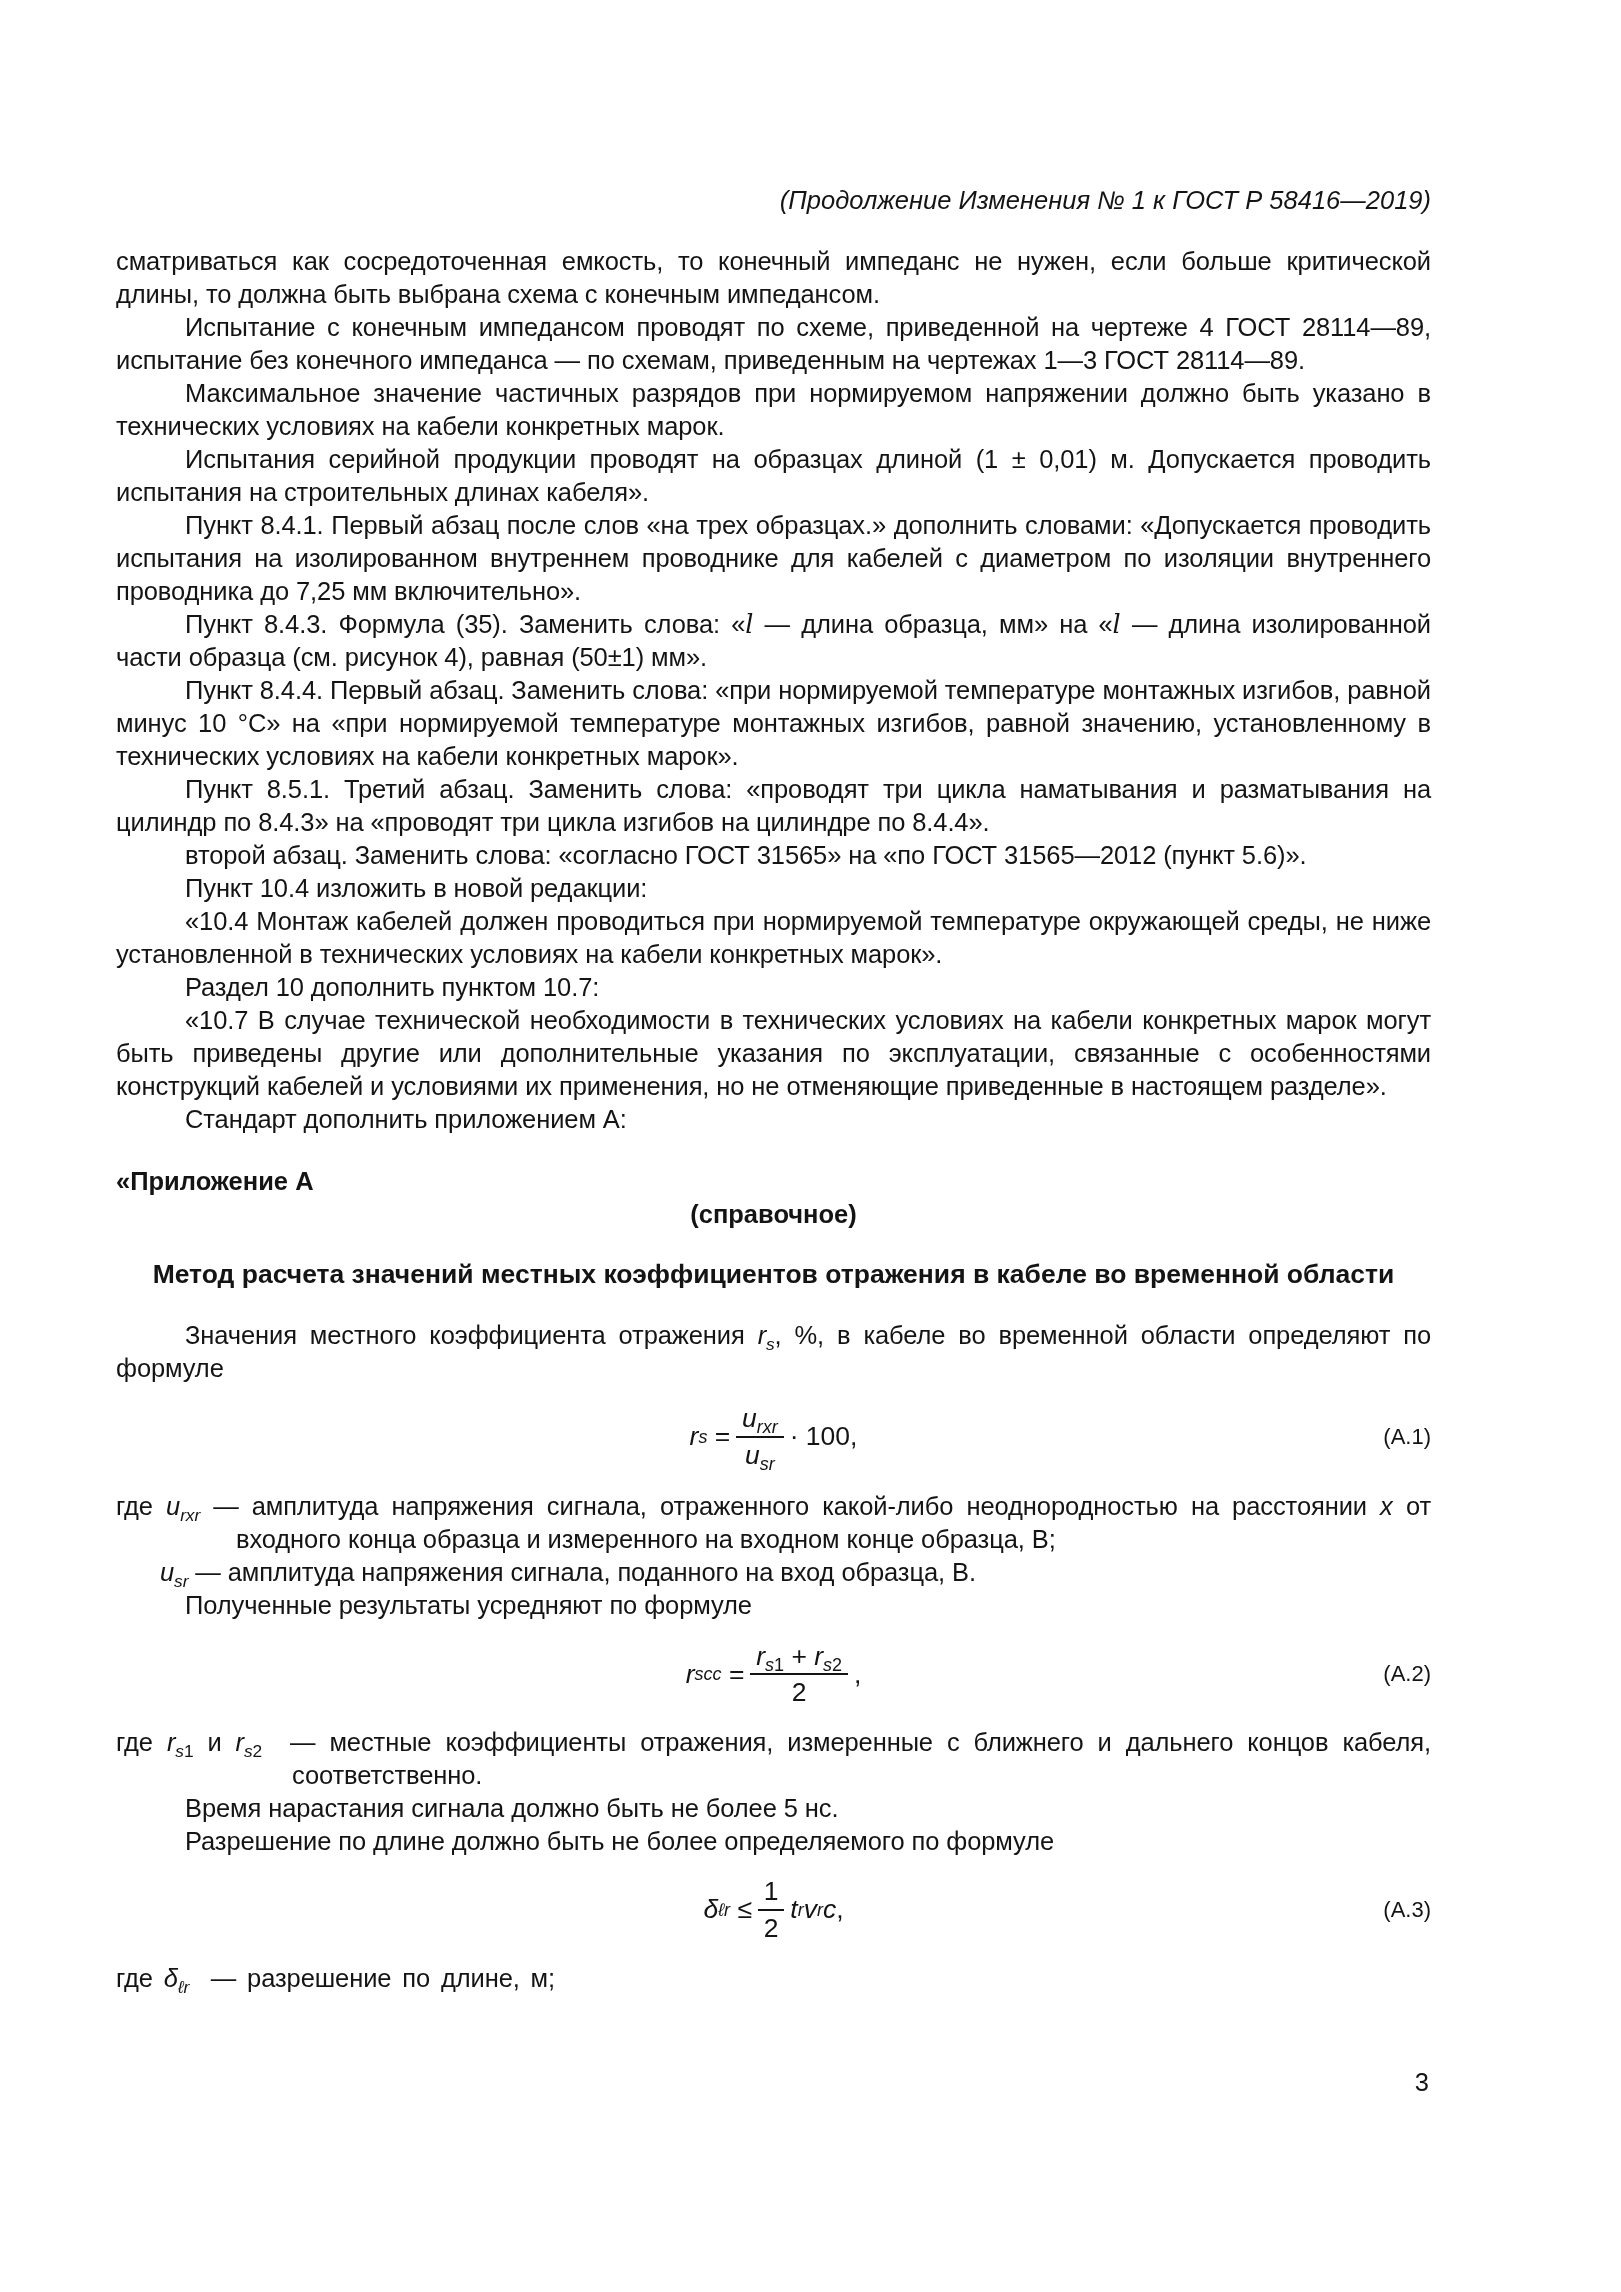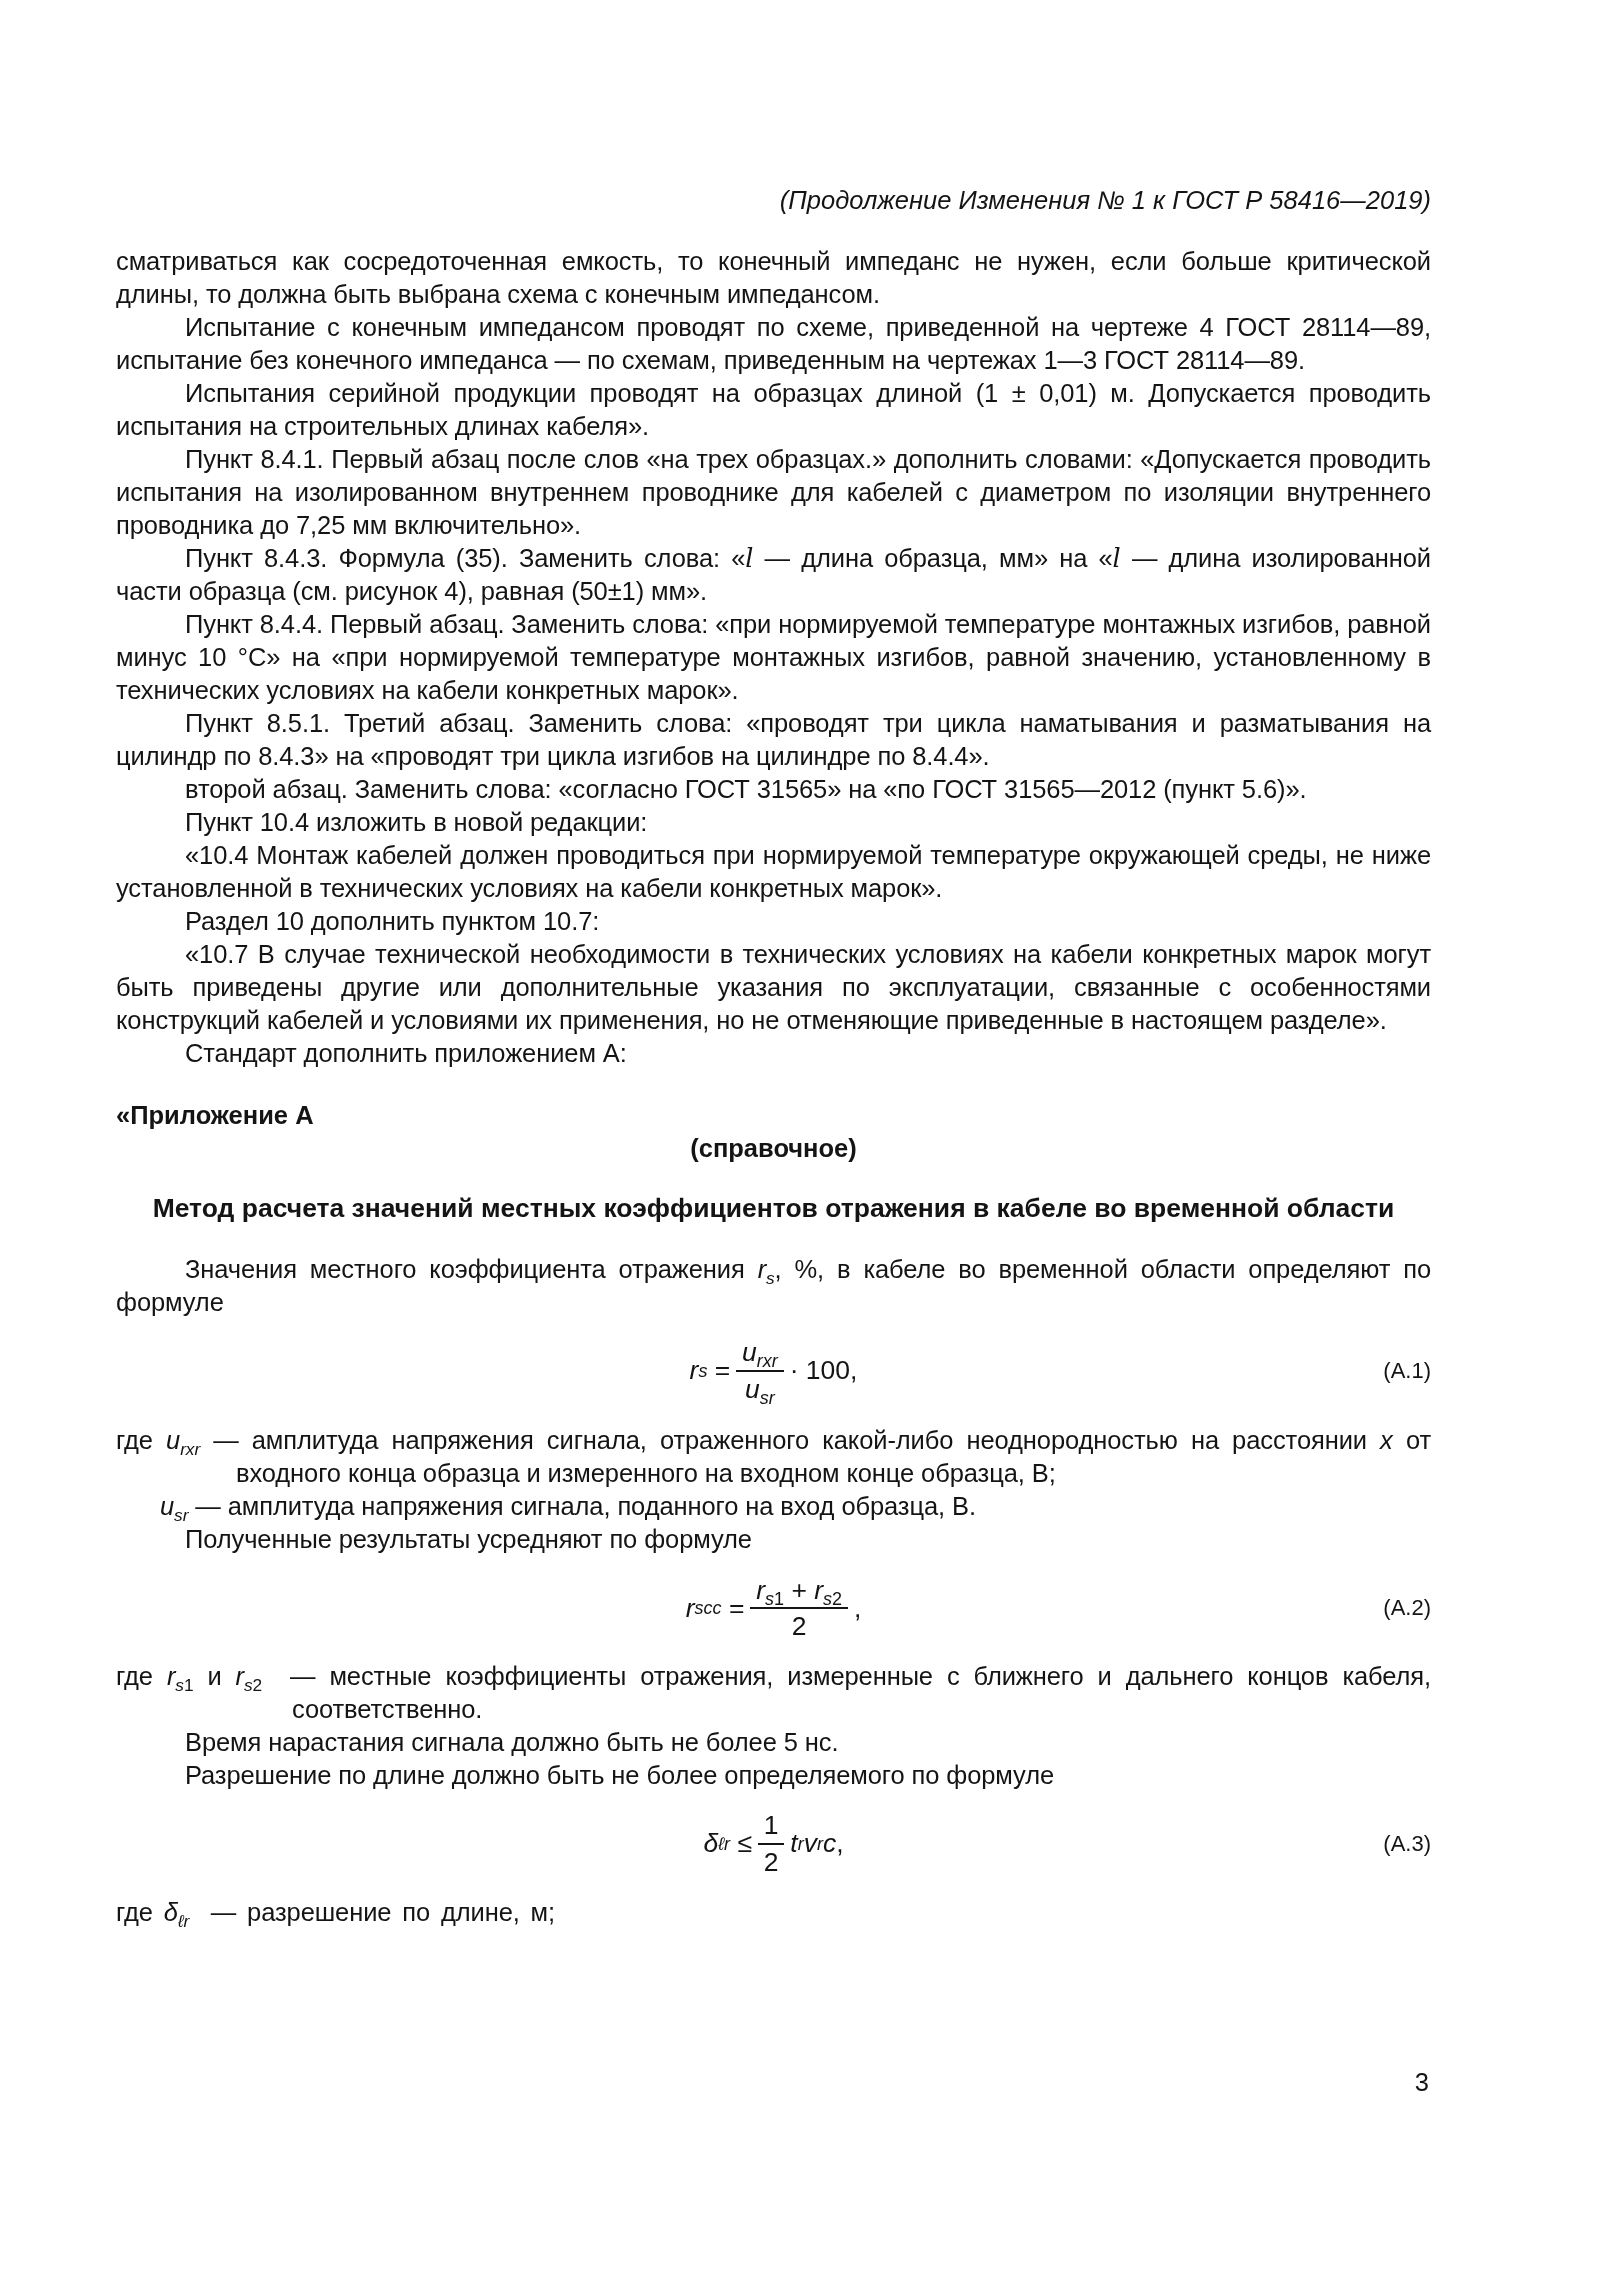--- a/index.html
+++ b/index.html
@@ -83,20 +83,21 @@
 </head>
 <body>
 
 <div class="page">
   <div class="content">
 
     <p class="header-line">(Продолжение Изменения № 1 к ГОСТ Р 58416—2019)</p>
 
     <p class="body">сматриваться как сосредоточенная емкость, то конечный импеданс не нужен, если больше критической длины, то должна быть выбрана схема с конечным импедансом.</p>
     <p class="body indent">Испытание с конечным импедансом проводят по схеме, приведенной на чертеже 4 ГОСТ 28114—89, испытание без конечного импеданса — по схемам, приведенным на чертежах 1—3 ГОСТ 28114—89.</p>
+    <p class="body indent">Максимальное значение частичных разрядов при нормируемом напряжении должно быть указано в технических условиях на кабели конкретных марок.</p>
     <p class="body indent">Испытания серийной продукции проводят на образцах длиной (1 ± 0,01) м. Допускается проводить испытания на строительных длинах кабеля».</p>
     <p class="body indent">Пункт 8.4.1. Первый абзац после слов «на трех образцах.» дополнить словами: «Допускается проводить испытания на изолированном внутреннем проводнике для кабелей с диаметром по изоляции внутреннего проводника до 7,25 мм включительно».</p>
     <p class="body indent">Пункт 8.4.3. Формула (35). Заменить слова: «<i class="lvar">l</i> — длина образца, мм» на «<i class="lvar">l</i> — длина изолированной части образца (см. рисунок 4), равная (50±1) мм».</p>
     <p class="body indent">Пункт 8.4.4. Первый абзац. Заменить слова: «при нормируемой температуре монтажных изгибов, равной минус 10 °С» на «при нормируемой температуре монтажных изгибов, равной значению, установленному в технических условиях на кабели конкретных марок».</p>
     <p class="body indent">Пункт 8.5.1. Третий абзац. Заменить слова: «проводят три цикла наматывания и разматывания на цилиндр по 8.4.3» на «проводят три цикла изгибов на цилиндре по 8.4.4».</p>
     <p class="body indent">второй абзац. Заменить слова: «согласно ГОСТ 31565» на «по ГОСТ 31565—2012 (пункт 5.6)».</p>
     <p class="body indent">Пункт 10.4 изложить в новой редакции:</p>
     <p class="body indent">«10.4 Монтаж кабелей должен проводиться при нормируемой температуре окружающей среды, не ниже установленной в технических условиях на кабели конкретных марок».</p>
     <p class="body indent">Раздел 10 дополнить пунктом 10.7:</p>
     <p class="body indent">«10.7 В случае технической необходимости в технических условиях на кабели конкретных марок могут быть приведены другие или дополнительные указания по эксплуатации, связанные с особенностями конструкций кабелей и условиями их применения, но не отменяющие приведенные в настоящем разделе».</p>

